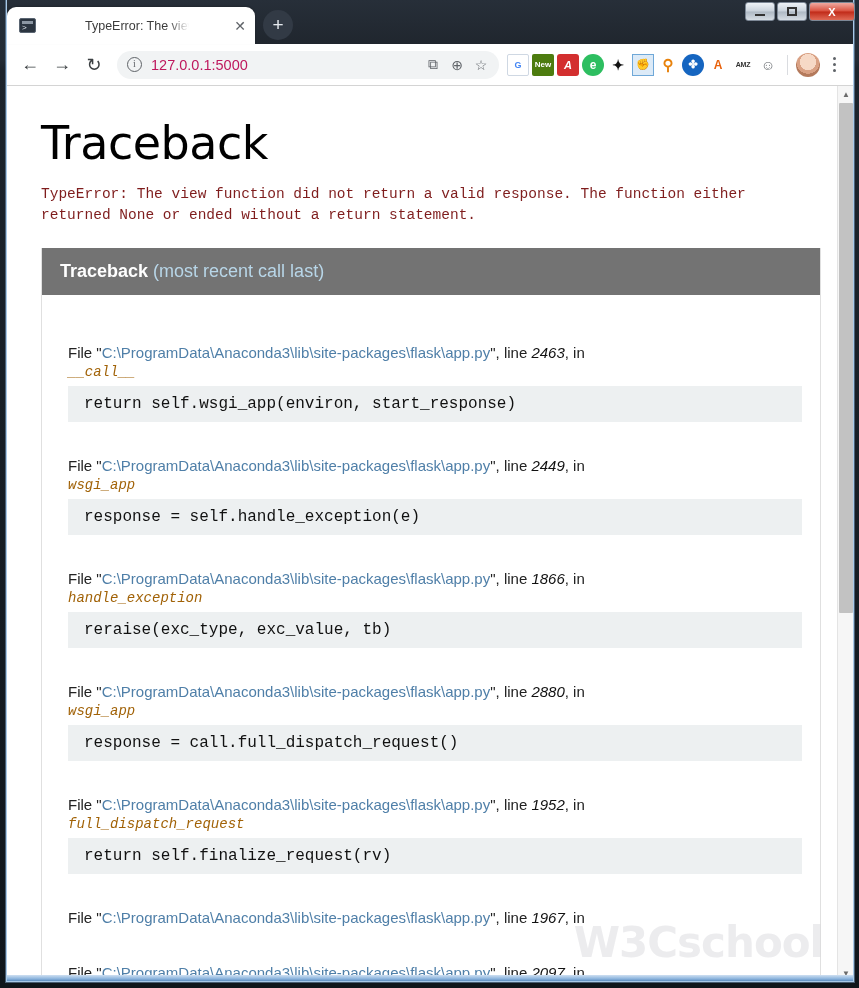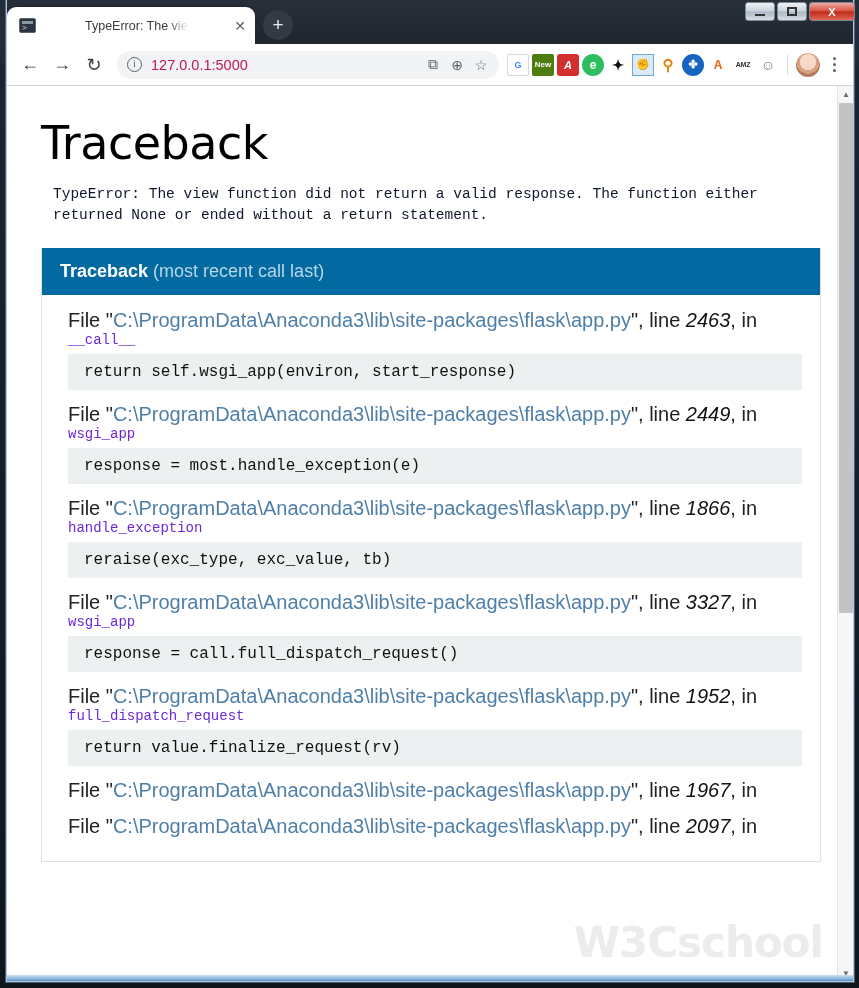--- a/index.html
+++ b/index.html
@@ -190,51 +190,51 @@
     padding: 30px 0 0 34px;
     overflow: hidden;
   }
   h1.err-title {
     margin: 0 0 14px 0;
     font-size: 46px; font-weight: normal; letter-spacing: -.5px;
     color: #000;
     font-family: "DejaVu Sans", sans-serif;
   }
   .err-desc {
-    margin: 0 0 22px 12px;
+    margin: 0 0 22px 0;
     font-family: "Liberation Mono", monospace;
     font-size: 14.5px; line-height: 21px;
-    color: #0f172a;
+    color: #7f1d1d;
     max-width: 760px;
   }
   .tb-panel {
     margin-right: 16px;
     border: 1px solid #e0e0e0;
     border-top: none;
     background: #fff;
   }
   .tb-header {
-    background: #0369a1;
+    background: #737373;
     color: #ffffff;
     padding: 13px 0 13px 18px;
     font-size: 18px;
   }
   .tb-header b { font-weight: bold; }
   .tb-header span.sub { color: #b8d6e8; font-weight: normal; }
   .tb-body { padding: 14px 18px 10px 26px; }
 
   .frame { margin-bottom: 13px; }
   .frame-loc {
-    font-size: 20px; line-height: 23px; color: #222;
+    font-size: 15px; line-height: 23px; color: #222; margin-top: 32px;
   }
   .frame-loc .path { color: #4f7fa8; }
   .frame-loc .lineno { font-style: italic; color: #111; }
   .frame-fn {
     font-family: "Liberation Mono", monospace;
-    font-size: 14px; color: #6d28d9;
+    font-size: 14px; color: #a16207; font-style: italic;
   }
   .frame-code {
     margin-top: 6px;
     background: #edf0f1;
     padding: 9px 12px 9px 16px;
     font-family: "Liberation Mono", monospace;
     font-size: 16px; color: #111;
     white-space: pre;
     overflow: hidden;
   }
@@ -360,36 +360,36 @@
           </div>
           <div class="tb-body" id="tb-body">
               <div class="frame">
                 <div class="frame-loc"><span>File "</span><span class="path">C:\ProgramData\Anaconda3\lib\site-packages\flask\app.py</span><span>", line </span><span class="lineno">2463</span><span>, in</span></div>
                 <div class="frame-fn">__call__</div>
                 <div class="frame-code">return self.wsgi_app(environ, start_response)</div>
               </div>
               <div class="frame">
                 <div class="frame-loc"><span>File "</span><span class="path">C:\ProgramData\Anaconda3\lib\site-packages\flask\app.py</span><span>", line </span><span class="lineno">2449</span><span>, in</span></div>
                 <div class="frame-fn">wsgi_app</div>
-                <div class="frame-code">response = most.handle_exception(e)</div>
+                <div class="frame-code">response = self.handle_exception(e)</div>
               </div>
               <div class="frame">
                 <div class="frame-loc"><span>File "</span><span class="path">C:\ProgramData\Anaconda3\lib\site-packages\flask\app.py</span><span>", line </span><span class="lineno">1866</span><span>, in</span></div>
                 <div class="frame-fn">handle_exception</div>
                 <div class="frame-code">reraise(exc_type, exc_value, tb)</div>
               </div>
               <div class="frame">
-                <div class="frame-loc"><span>File "</span><span class="path">C:\ProgramData\Anaconda3\lib\site-packages\flask\app.py</span><span>", line </span><span class="lineno">3327</span><span>, in</span></div>
+                <div class="frame-loc"><span>File "</span><span class="path">C:\ProgramData\Anaconda3\lib\site-packages\flask\app.py</span><span>", line </span><span class="lineno">2880</span><span>, in</span></div>
                 <div class="frame-fn">wsgi_app</div>
                 <div class="frame-code">response = call.full_dispatch_request()</div>
               </div>
               <div class="frame">
                 <div class="frame-loc"><span>File "</span><span class="path">C:\ProgramData\Anaconda3\lib\site-packages\flask\app.py</span><span>", line </span><span class="lineno">1952</span><span>, in</span></div>
                 <div class="frame-fn">full_dispatch_request</div>
-                <div class="frame-code">return value.finalize_request(rv)</div>
+                <div class="frame-code">return self.finalize_request(rv)</div>
               </div>
               <div class="frame">
                 <div class="frame-loc"><span>File "</span><span class="path">C:\ProgramData\Anaconda3\lib\site-packages\flask\app.py</span><span>", line </span><span class="lineno">1967</span><span>, in</span></div>
               </div>
               <div class="frame">
                 <div class="frame-loc"><span>File "</span><span class="path">C:\ProgramData\Anaconda3\lib\site-packages\flask\app.py</span><span>", line </span><span class="lineno">2097</span><span>, in</span></div>
               </div>
             </div>
         </div>
 

